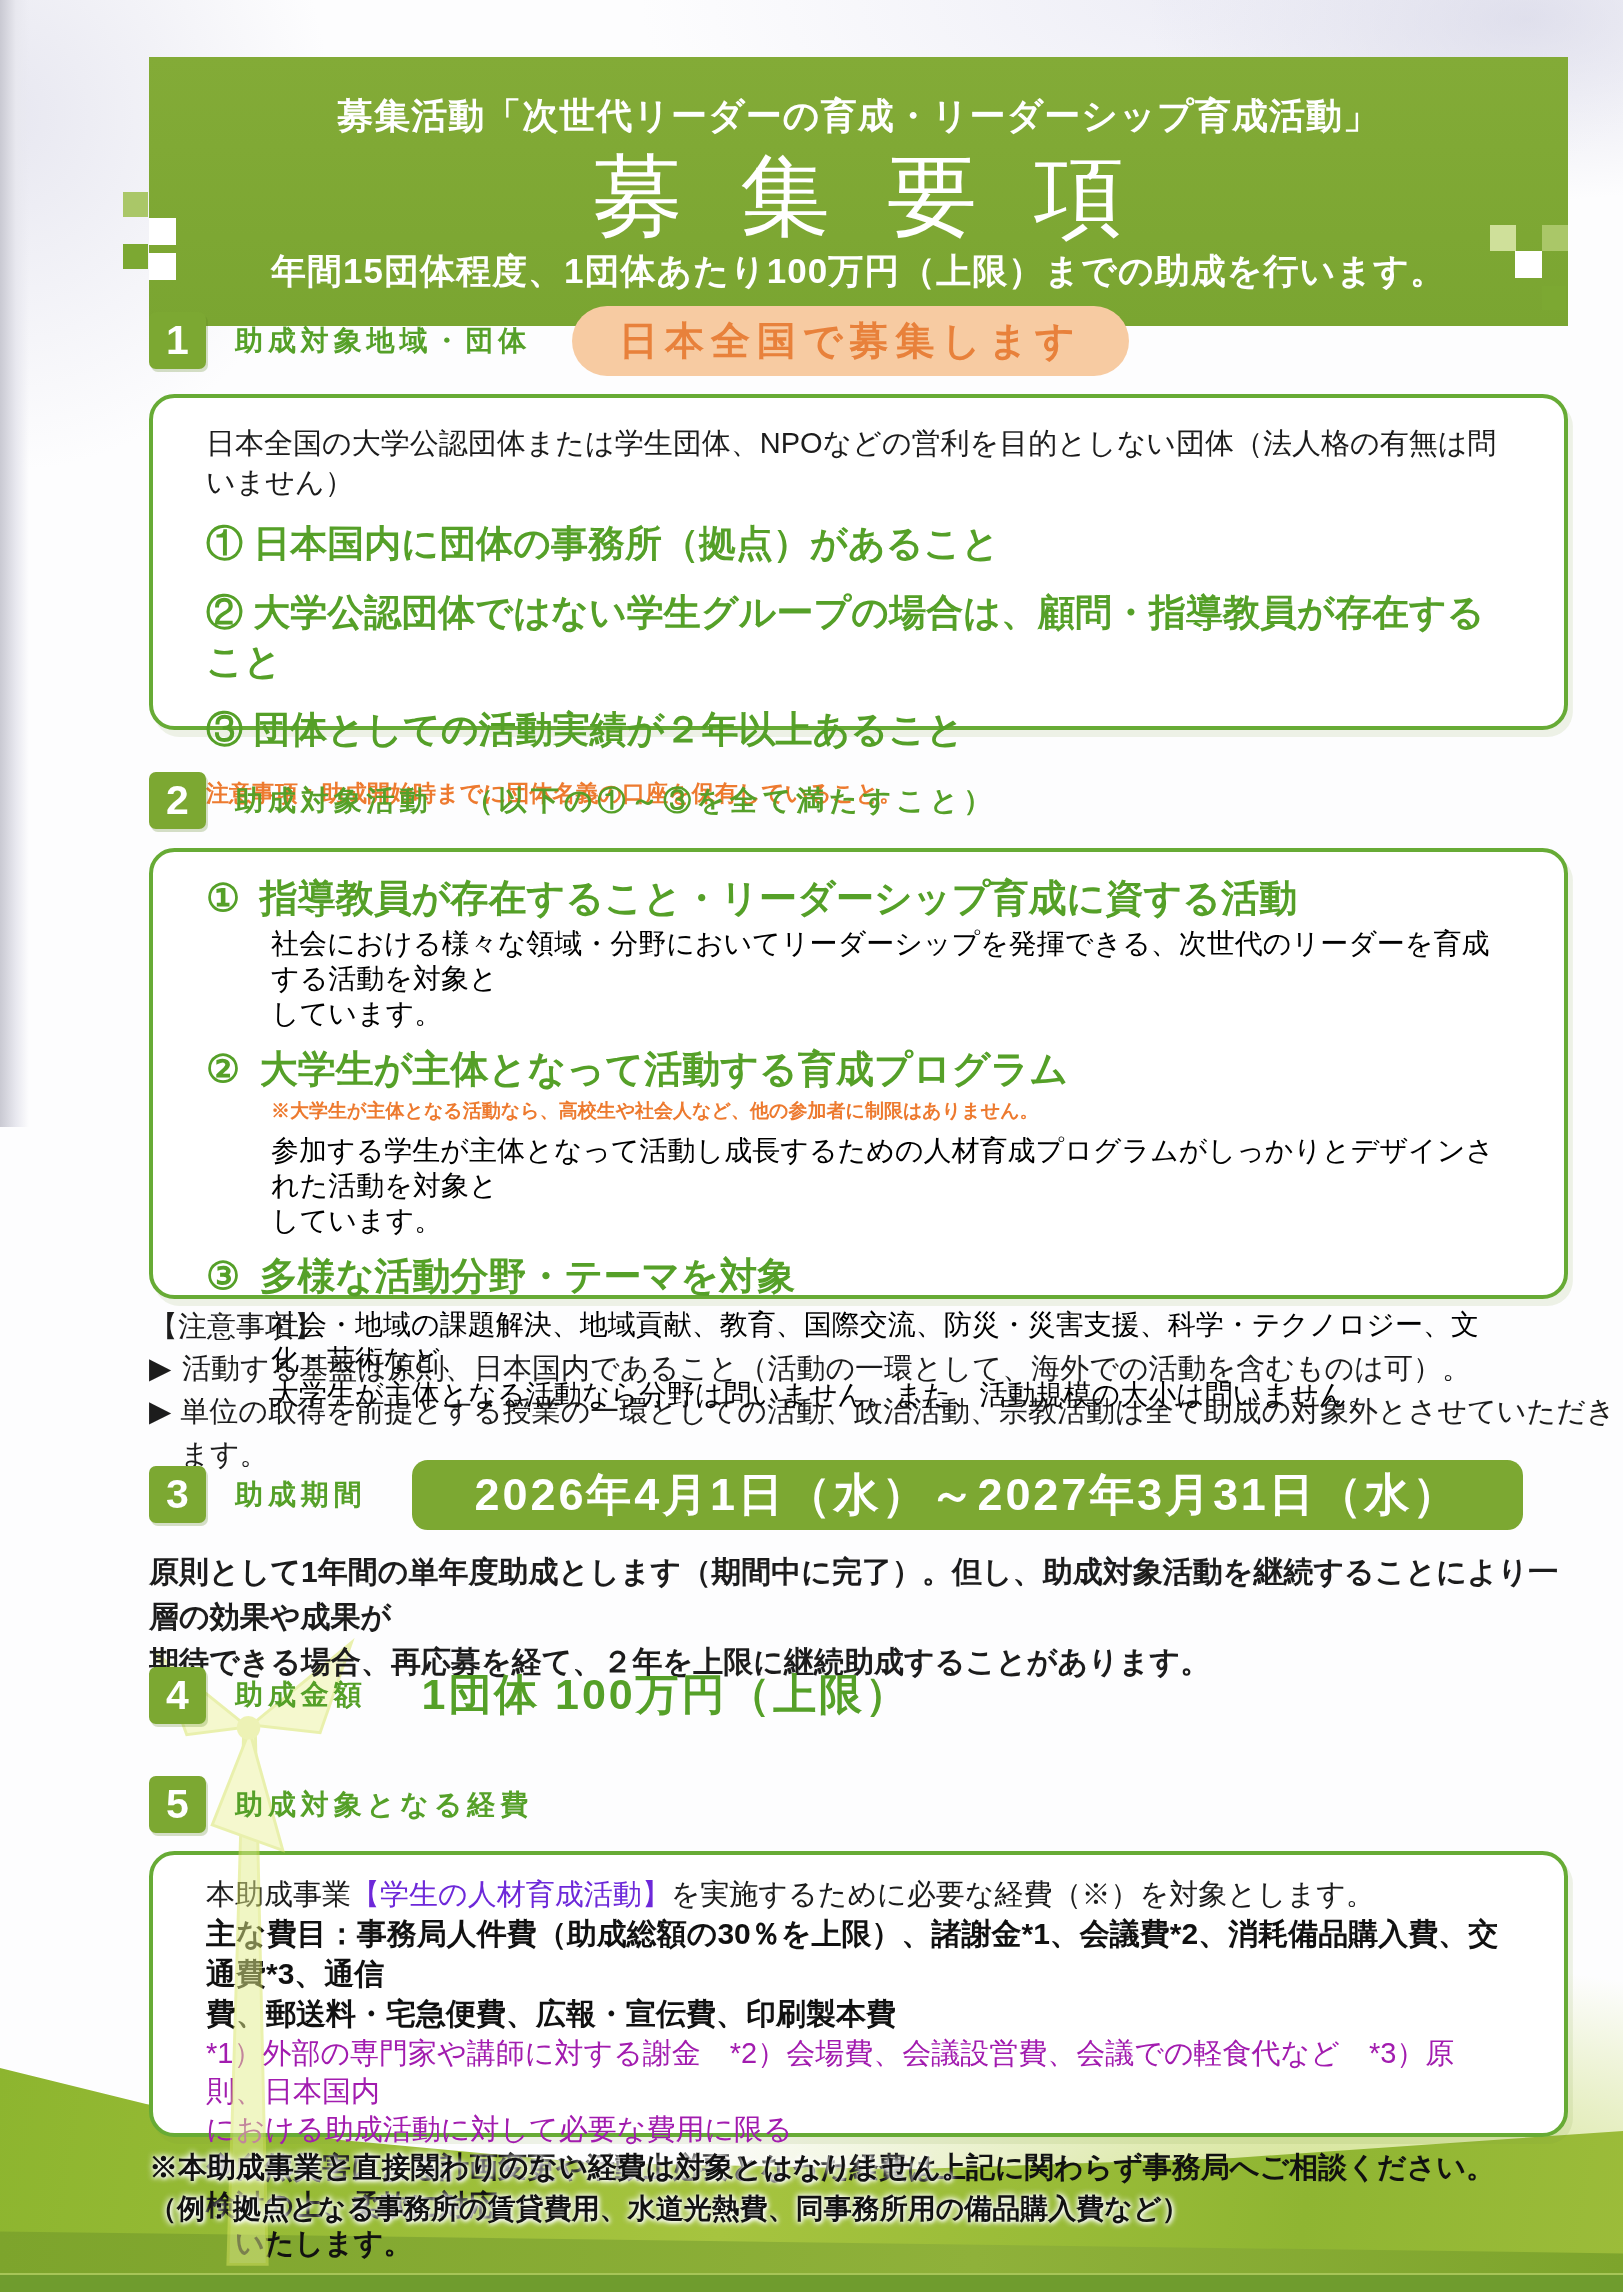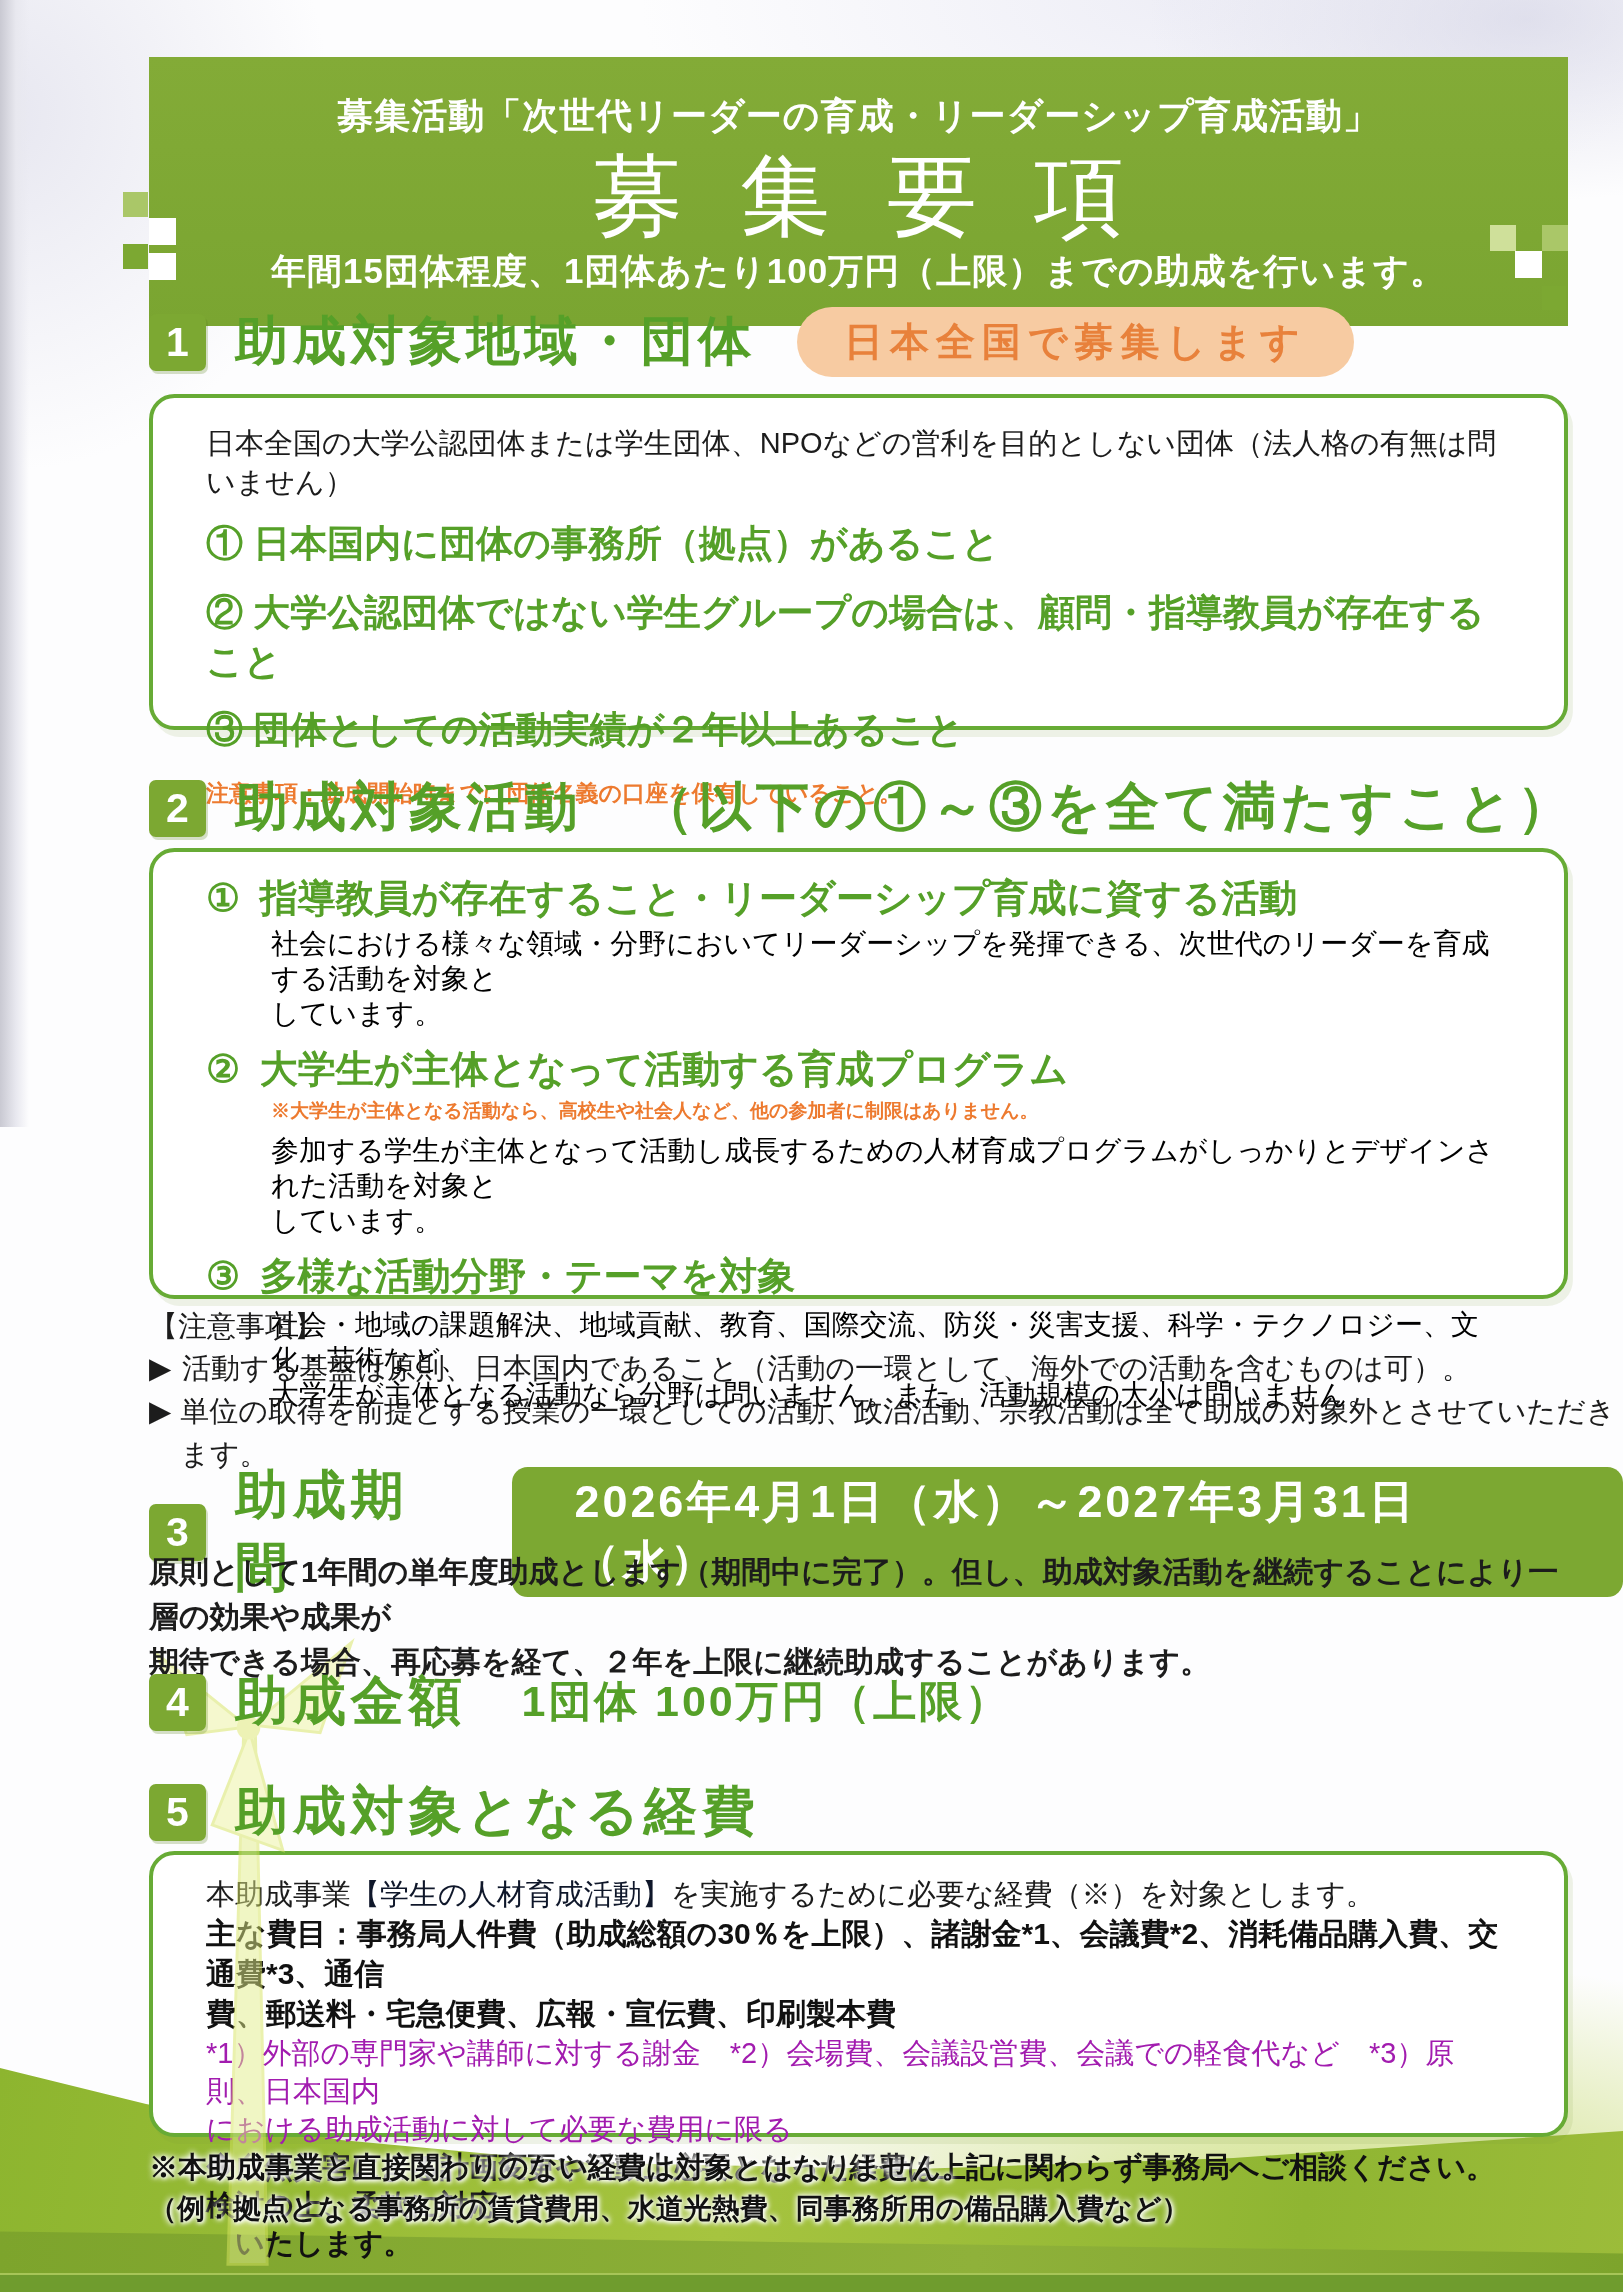--- a/index.html
+++ b/index.html
@@ -33,21 +33,21 @@
   .header{position:absolute;left:149px;top:12.7px;width:1419px;height:269px;z-index:2;
     background:linear-gradient(180deg,#83ab37,#7aa531);text-align:center;margin-top:44px;}
   .header .eyebrow{padding-top:35px;font-size:36px;font-weight:bold;color:#fff;letter-spacing:1px;}
   .header .big-title{margin-top:5.9px;font-size:90px;font-weight:normal;color:#fff;letter-spacing:57px;padding-left:57px;line-height:98px;}
   .header .subtitle{margin-top:3.9px;font-size:35px;font-weight:bold;color:#fff;letter-spacing:1px;}
   
   .row{position:absolute;left:149px;z-index:4;display:flex;align-items:center;}
   .numbox{width:57px;height:57px;flex:0 0 57px;background:#7ca832;border-radius:6.9px;
     display:flex;align-items:center;justify-content:center;
     font-size:41px;font-weight:bold;color:#fff;box-shadow:2px 2.9px 0 rgba(90,130,30,.25);}
-  .sec-title{margin-left:29px;font-size:53px;font-weight:bold;color:#55a028;letter-spacing:4.9px;}
+  .sec-title{margin-left:29px;font-size:28px;font-weight:bold;color:#55a028;letter-spacing:4.9px;}
   .badge-orange{margin-left:41px;background:#f7cba2;color:#e8813b;border-radius:35px;
     padding:7.8px 47px;font-size:39px;font-weight:bold;letter-spacing:6.9px;}
   .badge-green{margin-left:45px;background:#7ca832;color:#fff;border-radius:15.7px;
     padding:4.9px 63px;font-size:45px;font-weight:bold;letter-spacing:2.9px;}
   .amount{margin-left:55px;font-size:43px;font-weight:bold;color:#55a028;letter-spacing:2.9px;}
   
   .gbox{position:absolute;left:149px;width:1419px;z-index:2;background:#fff;
     border:4.9px solid #67ab35;border-radius:25.5px;box-sizing:border-box;
     box-shadow:4.9px 6.9px 0 rgba(120,160,60,.12);}
   .gbox .inner{padding:25.5px 53px 0 53px;}
@@ -63,21 +63,21 @@
   .cautions{position:absolute;left:149px;top:1306px;z-index:4;}
   .cautions .c-title{font-size:29px;line-height:41px;color:#1c1c1c;}
   .c-line{display:flex;font-size:29px;line-height:43px;color:#1c1c1c;}
   .c-line .mk{width:33px;color:#1c1c1c;}
   
   .para{position:absolute;left:149px;z-index:4;font-size:30px;line-height:45px;font-weight:bold;
     color:#1c1c1c;white-space:pre-line;}
   
   .z5{position:relative;z-index:5;}
   .s5-intro{font-size:29px;line-height:39px;color:#1c1c1c;}
-  .s5-intro .hl{color:#0f172a;}
+  .s5-intro .hl{color:#6d28d9;}
   .s5-main{font-size:30px;line-height:40px;font-weight:bold;white-space:pre-line;color:#111;}
   .s5-foot{font-size:29px;line-height:38px;white-space:pre-line;color:#a21caf;}
   .s5-disaster{font-size:29px;line-height:38px;font-weight:bold;white-space:pre-line;color:#111;}
   
   .footnote{position:absolute;left:149px;z-index:5;font-weight:bold;color:#111;
     text-shadow:0 0 5.9px #fff,0 0 7.8px #fff,1px 1px 3.9px #fff;}
 </style>
 </head>
 <body>
 

